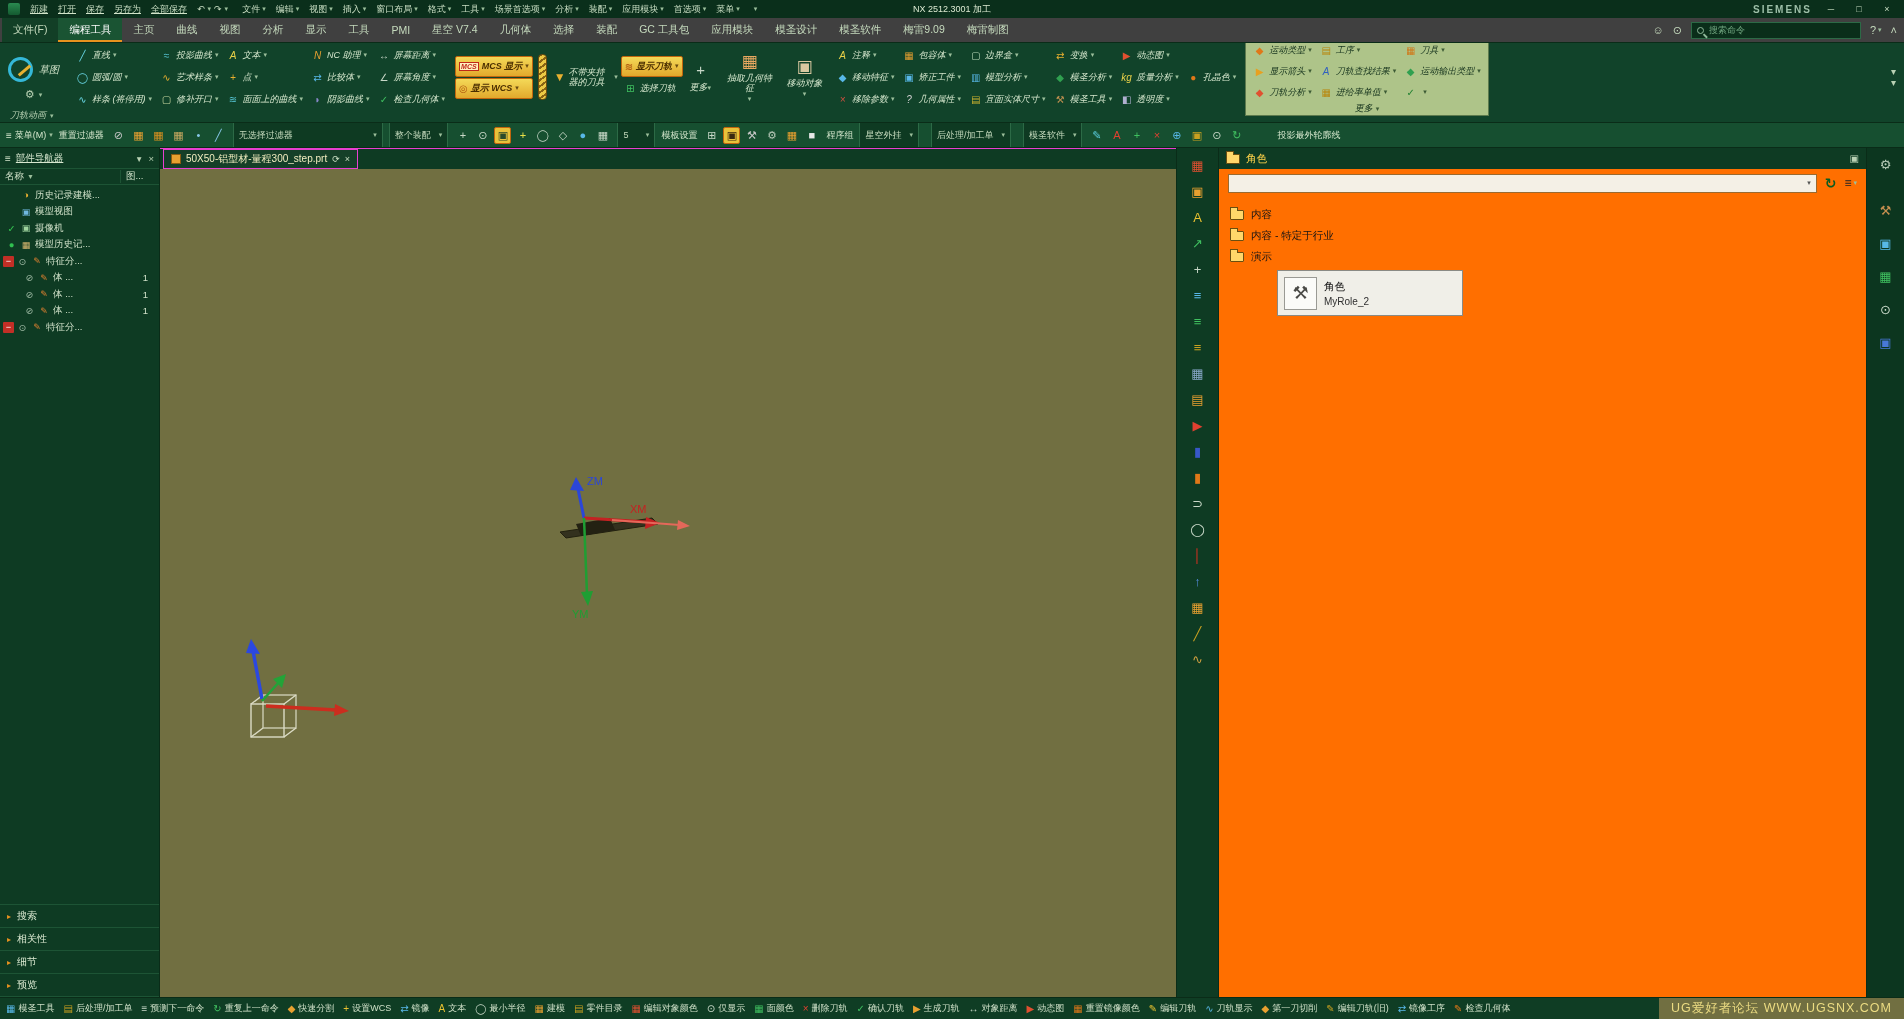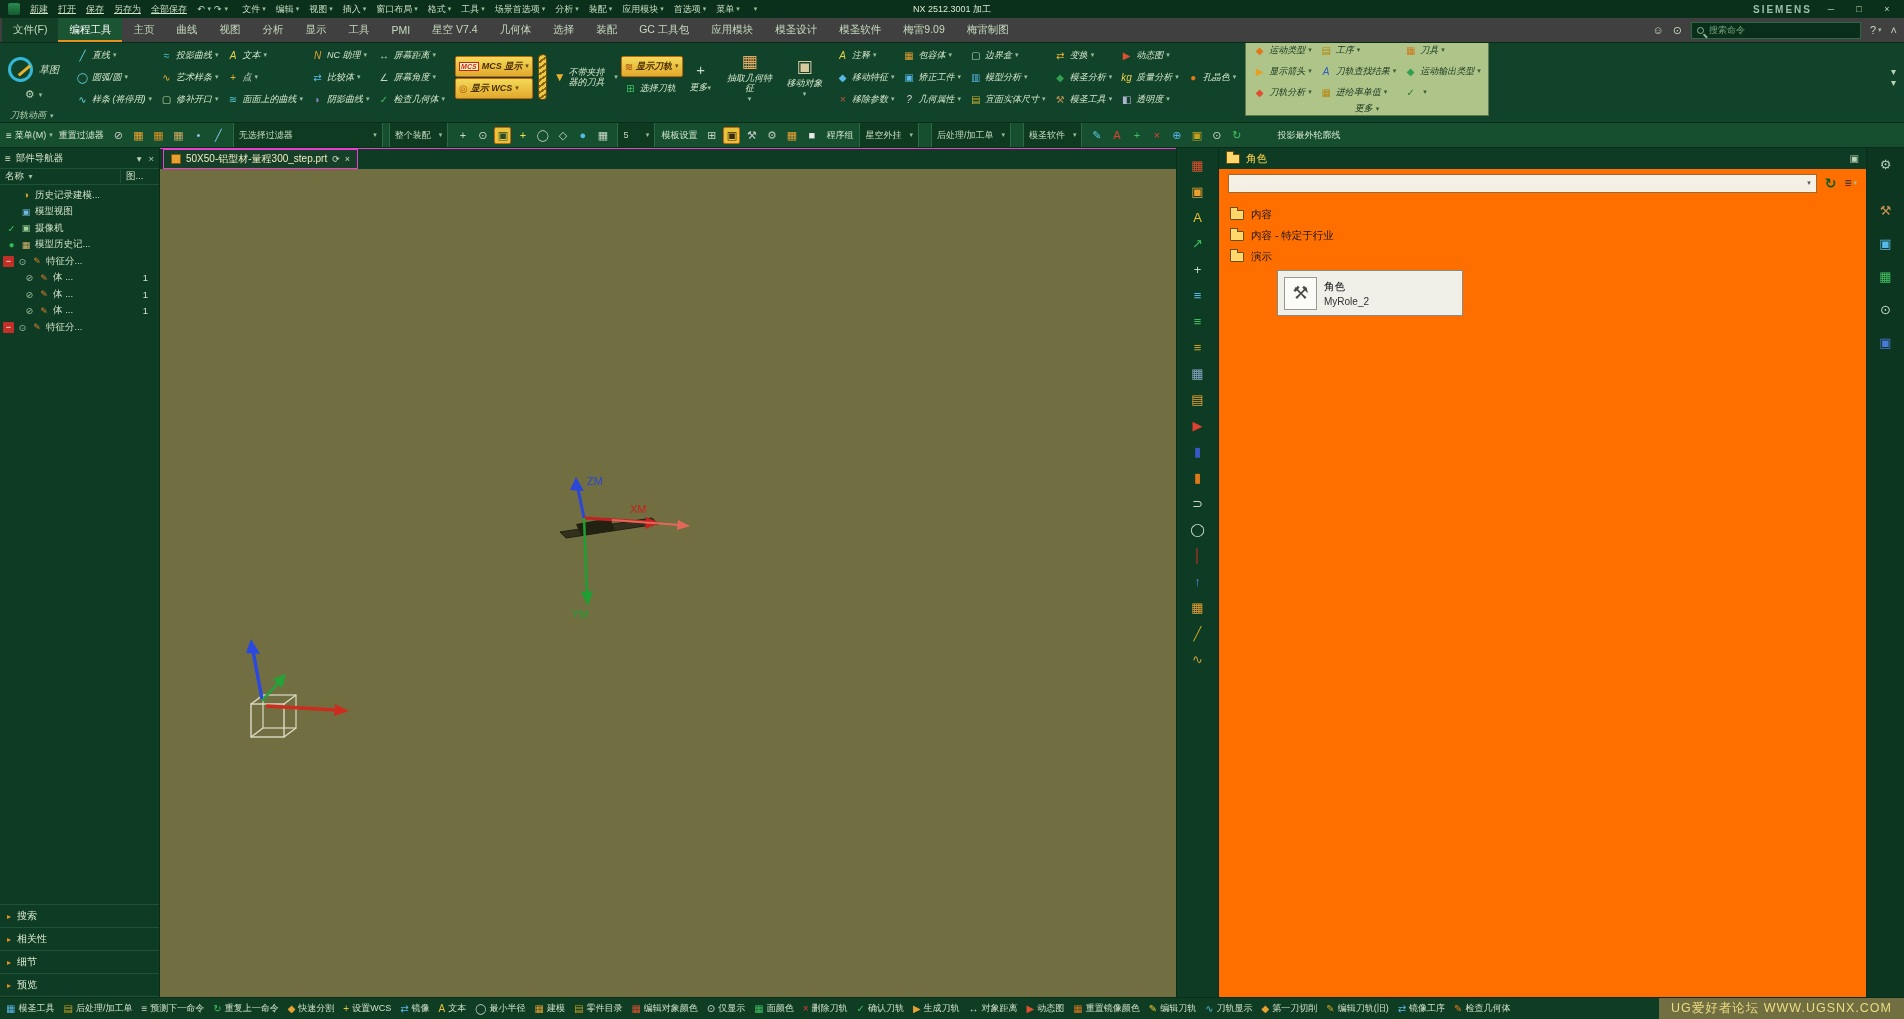--- a/index.html
+++ b/index.html
@@ -83,21 +83,21 @@
   .dd.small{width:38px;justify-content:space-between;}
   .dds{display:flex;gap:12px;}
   .outline-label{margin-left:26px;}
 
   
   .main{flex:1;display:flex;min-height:0;}
 
   
   .leftpanel{width:160px;flex:0 0 160px;background:#0e3b23;border-right:1px solid #0a2c18;display:flex;flex-direction:column;font-size:9.5px;overflow:hidden;}
   .lp-head{height:20px;flex:0 0 20px;display:flex;align-items:center;gap:5px;padding:0 5px;}
-  .lp-title{color:#d8e8d0;white-space:nowrap;}
+  .lp-title{color:#d8e8d0;white-space:nowrap;text-decoration:underline;}
   .lp-headbtns{margin-left:auto;display:flex;gap:7px;color:#b9d2b4;}
   .lp-cols{height:17px;flex:0 0 17px;display:flex;align-items:center;padding:0 5px;border-top:1px solid #1d5435;border-bottom:1px solid #1d5435;color:#cfe0c8;}
   .colcaret{font-size:7px;margin-left:3px;color:#9cbf9c;}
   .lp-cols .c2{margin-left:auto;border-left:1px solid #1d5435;padding-left:5px;width:34px;}
   .lp-tree{flex:1;padding-top:2px;overflow:hidden;}
   .tree-row{display:flex;align-items:center;gap:3px;height:16.5px;padding:0 3px;color:#cfe0c8;}
   .tree-row.indent{padding-left:21px;}
   .exp{flex:0 0 auto;}
   .exp:not(:empty){width:11px;height:11px;background:#c22f26;color:#fff;font-size:9px;line-height:10px;text-align:center;border-radius:1px;}
   .pre{width:11px;flex:0 0 11px;text-align:center;color:var(--pc,#9cb8a2);}

